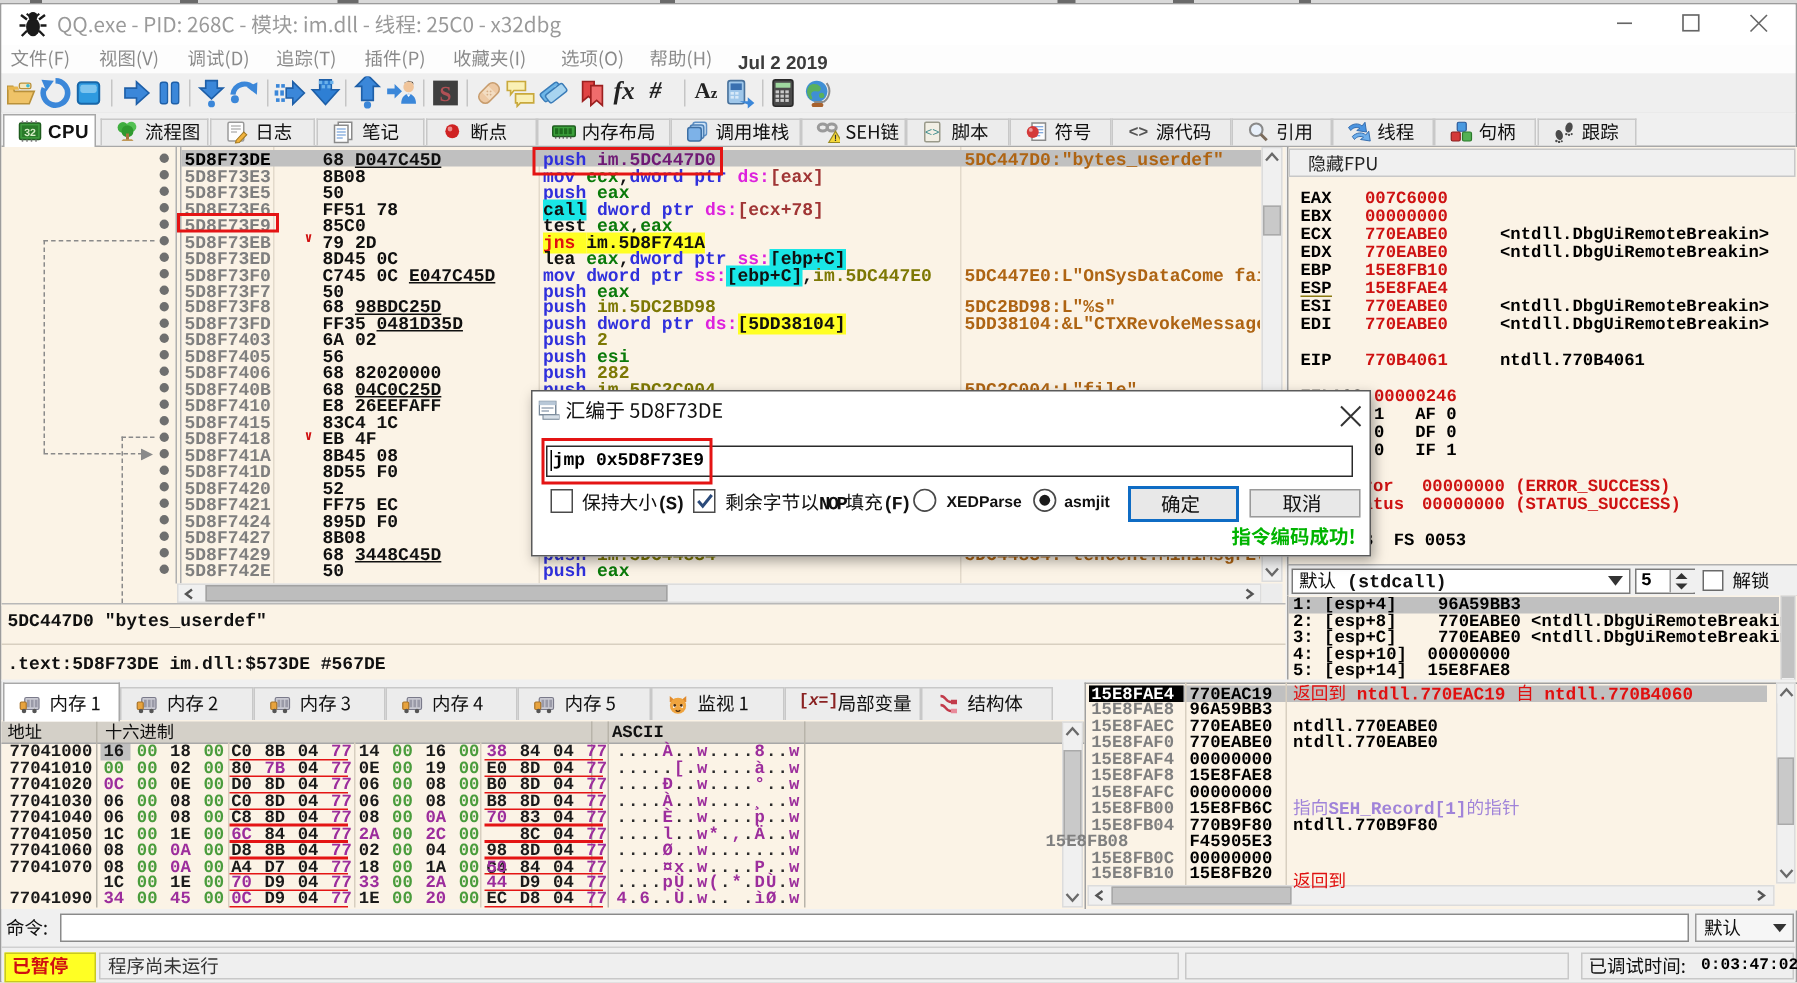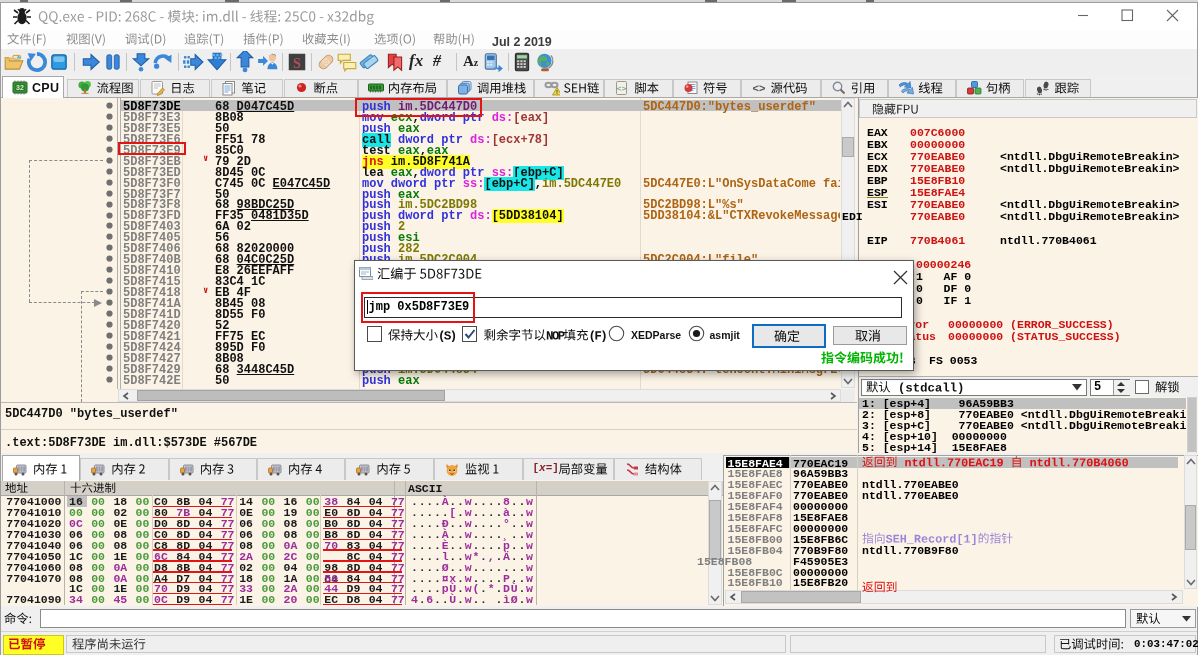--- a/index.html
+++ b/index.html
@@ -748,21 +748,21 @@
     <div style="position:absolute;left:910px;top:162.65px;font:bold 11.5px/11.5px 'Liberation Mono',monospace;white-space:pre;color:#ce1212;">770EABE0</div>
     <div style="position:absolute;left:1000px;top:162.65px;font:bold 11.5px/11.5px 'Liberation Mono',monospace;white-space:pre;color:#000;">&lt;ntdll.DbgUiRemoteBreakin&gt;</div>
     <div style="position:absolute;left:867px;top:174.7px;font:bold 11.5px/11.5px 'Liberation Mono',monospace;white-space:pre;color:#000;">EBP</div>
     <div style="position:absolute;left:910px;top:174.7px;font:bold 11.5px/11.5px 'Liberation Mono',monospace;white-space:pre;color:#ce1212;">15E8FB10</div>
     <div style="position:absolute;left:867px;top:186.75px;font:bold 11.5px/11.5px 'Liberation Mono',monospace;white-space:pre;color:#000;">ESP</div>
     <div style="position:absolute;left:867px;top:197.15px;width:20.7px;height:1.2px;background:#8a7a10;"></div>
     <div style="position:absolute;left:910px;top:186.75px;font:bold 11.5px/11.5px 'Liberation Mono',monospace;white-space:pre;color:#ce1212;">15E8FAE4</div>
     <div style="position:absolute;left:867px;top:198.8px;font:bold 11.5px/11.5px 'Liberation Mono',monospace;white-space:pre;color:#000;">ESI</div>
     <div style="position:absolute;left:910px;top:198.8px;font:bold 11.5px/11.5px 'Liberation Mono',monospace;white-space:pre;color:#ce1212;">770EABE0</div>
     <div style="position:absolute;left:1000px;top:198.8px;font:bold 11.5px/11.5px 'Liberation Mono',monospace;white-space:pre;color:#000;">&lt;ntdll.DbgUiRemoteBreakin&gt;</div>
-    <div style="position:absolute;left:842px;top:210.85px;font:bold 11.5px/11.5px 'Liberation Mono',monospace;white-space:pre;color:#000;">EDI</div>
+    <div style="position:absolute;left:867px;top:210.85px;font:bold 11.5px/11.5px 'Liberation Mono',monospace;white-space:pre;color:#000;">EDI</div>
     <div style="position:absolute;left:910px;top:210.85px;font:bold 11.5px/11.5px 'Liberation Mono',monospace;white-space:pre;color:#ce1212;">770EABE0</div>
     <div style="position:absolute;left:1000px;top:210.85px;font:bold 11.5px/11.5px 'Liberation Mono',monospace;white-space:pre;color:#000;">&lt;ntdll.DbgUiRemoteBreakin&gt;</div>
     <div style="position:absolute;left:867px;top:234.95px;font:bold 11.5px/11.5px 'Liberation Mono',monospace;white-space:pre;color:#000;">EIP</div>
     <div style="position:absolute;left:910px;top:234.95px;font:bold 11.5px/11.5px 'Liberation Mono',monospace;white-space:pre;color:#ce1212;">770B4061</div>
     <div style="position:absolute;left:1000px;top:234.95px;font:bold 11.5px/11.5px 'Liberation Mono',monospace;white-space:pre;color:#000;">ntdll.770B4061</div>
     <div style="position:absolute;left:867px;top:259.05px;font:bold 11.5px/11.5px 'Liberation Mono',monospace;white-space:pre;color:#000;">EFLAGS</div>
     <div style="position:absolute;left:916px;top:259.05px;font:bold 11.5px/11.5px 'Liberation Mono',monospace;white-space:pre;color:#ce1212;">00000246</div>
     <div style="position:absolute;left:916px;top:271.1px;font:bold 11.5px/11.5px 'Liberation Mono',monospace;white-space:pre;color:#000;">1</div>
     <div style="position:absolute;left:943.5px;top:271.1px;font:bold 11.5px/11.5px 'Liberation Mono',monospace;white-space:pre;color:#000;">AF 0</div>
     <div style="position:absolute;left:916px;top:283.15px;font:bold 11.5px/11.5px 'Liberation Mono',monospace;white-space:pre;color:#000;">0</div>

